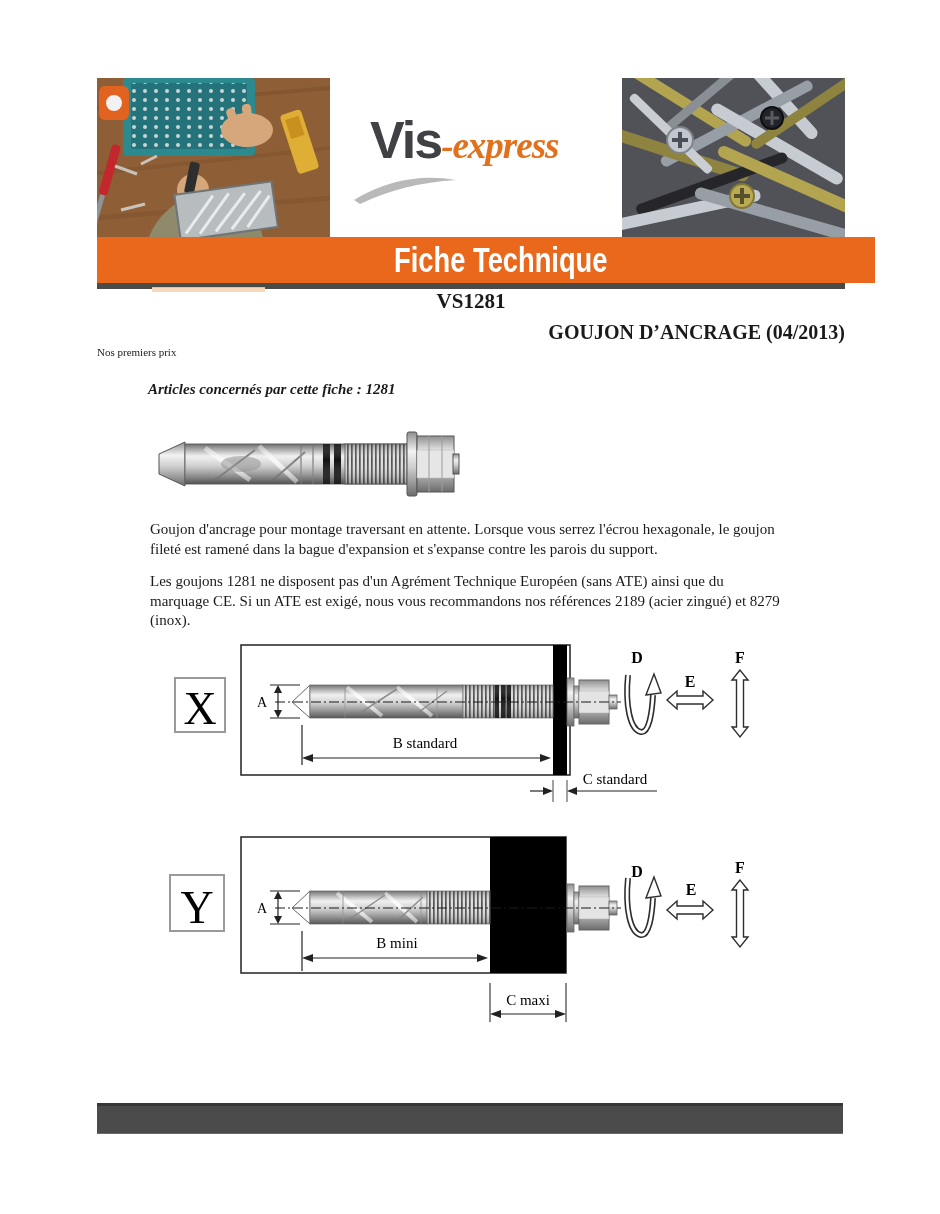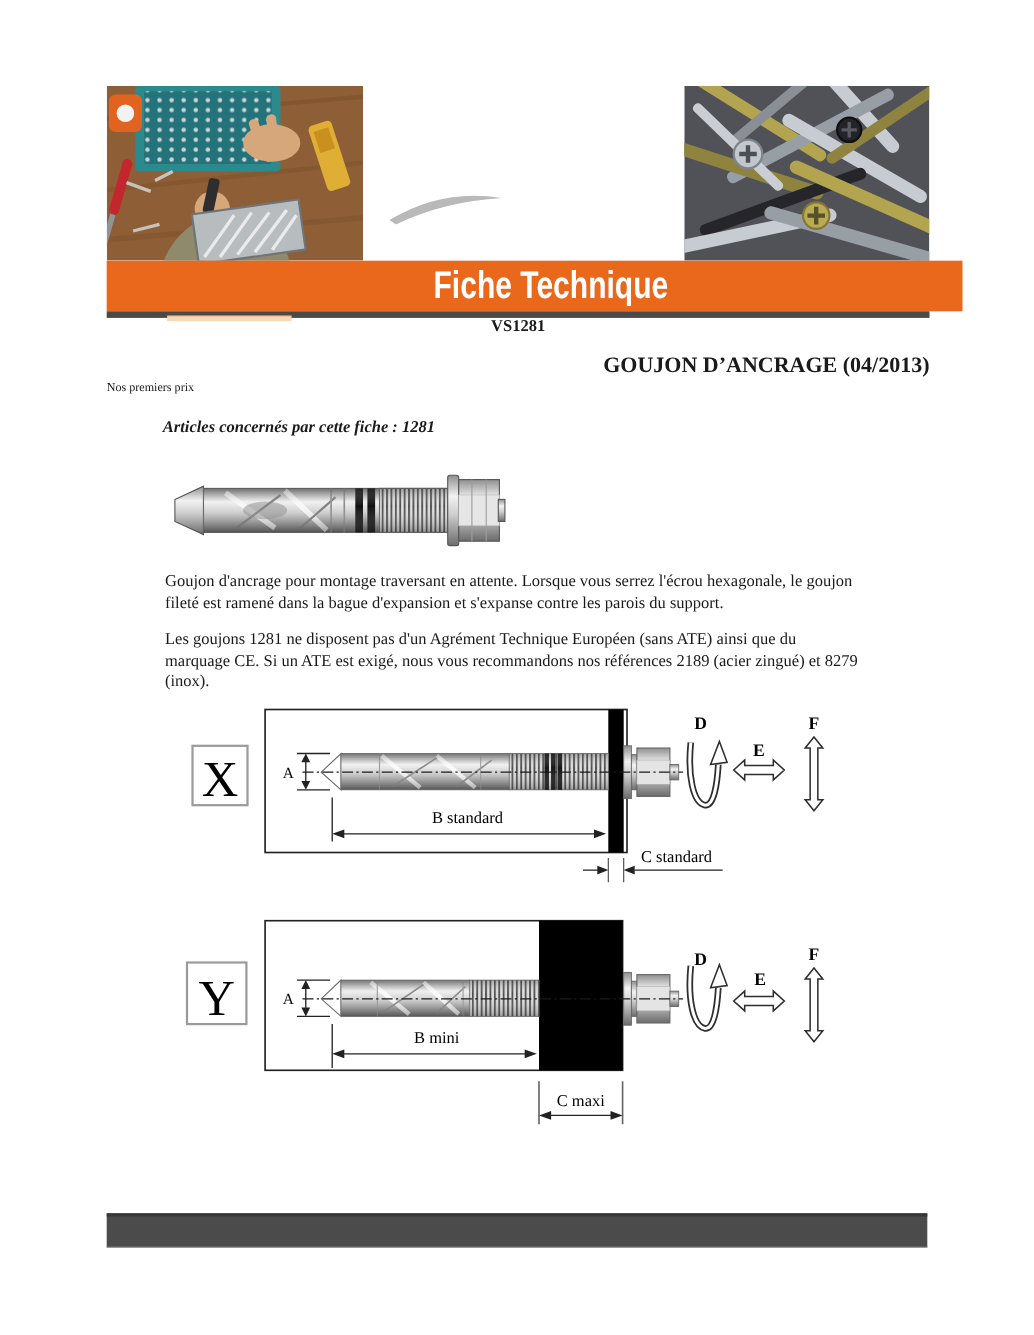--- a/index.html
+++ b/index.html
@@ -18,21 +18,21 @@
     position:absolute;left:97px;top:237px;width:748px;height:46px;background:#e9681c;
     display:flex;align-items:center;justify-content:center;padding-left:30px;
   }
   .banner-text{
     font-family:"Liberation Sans",sans-serif;font-weight:bold;font-size:35px;color:#ffffff;
     display:inline-block;transform:scaleX(.78);letter-spacing:0;
   }
   .dark-bar{position:absolute;left:97px;top:283px;width:748px;height:6px;background:#4a4a46;}
   .peach-strip{position:absolute;left:152px;top:287px;width:113px;height:4px;background:#f7d8bb;border-top:1px solid #f0bd92;}
   
-  .doc-code{position:absolute;left:97px;top:289px;width:748px;text-align:center;font-size:15px;font-weight:bold;}
+  .doc-code{position:absolute;left:97px;top:289px;width:748px;text-align:center;font-size:21px;font-weight:bold;}
   .doc-title{position:absolute;left:97px;top:321px;width:748px;text-align:right;font-size:20px;font-weight:bold;}
   .doc-subtitle{position:absolute;left:97px;top:346px;width:748px;font-size:11px;}
   .doc-note{position:absolute;left:148px;top:381px;font-size:15px;font-weight:bold;font-style:italic;}
   .para{position:absolute;left:150px;width:676px;font-size:15px;line-height:19.5px;white-space:pre-line;}
   #para1{top:520px;}
   #para2{top:572px;}
   .footer-bar{position:absolute;left:97px;top:1103px;width:746px;height:27px;background:#4b4b4b;border-top:3px solid #373737;border-bottom:1px solid #6a6a6a;}
   svg{display:block;}
   .dg-label{font-family:"Liberation Serif",serif;}
 </style>
@@ -86,20 +86,23 @@
     <rect x="90" y="84" width="10" height="32" rx="3" fill="#2e2e2e" transform="rotate(12 95 100)"></rect>
     <g transform="rotate(-8 128 132)">
       <rect x="80" y="110" width="98" height="46" fill="#b7bcbf" stroke="#6f7477" stroke-width="2"></rect>
       <path d="M86 150 L118 116 M100 152 L134 116 M116 152 L150 118 M132 152 L166 118 M148 152 L174 124" stroke="#e8eaec" stroke-width="3"></path>
     </g>
     <path d="M18 88 L40 96 M24 132 L48 126 M44 86 L60 78" stroke="#d9dcde" stroke-width="3" opacity=".8"></path>
   </svg>
 </div>
 
 <div class="logo-area">
+  <div class="logo-line">
+    <span class="brand-main">Vis</span><span class="brand-suffix">-express</span>
+  </div>
   <svg class="abs" style="left:20px;top:96px;" width="112" height="30" viewBox="0 0 112 30">
     <path d="M4 26 Q 52 -3 106 6 Q 54 9 10 30 Z" fill="#b9b9b9"></path>
   </svg>
 </div>
 
 <div class="photo" style="left:622px;width:223px;">
   <svg width="223" height="159" viewBox="0 0 223 159">
     <rect width="223" height="159" fill="#505258"></rect>
     <g stroke-linecap="round">
       <rect x="-10" y="18" width="150" height="11" rx="5" fill="#b3a44f" transform="rotate(32 60 24)"></rect>

